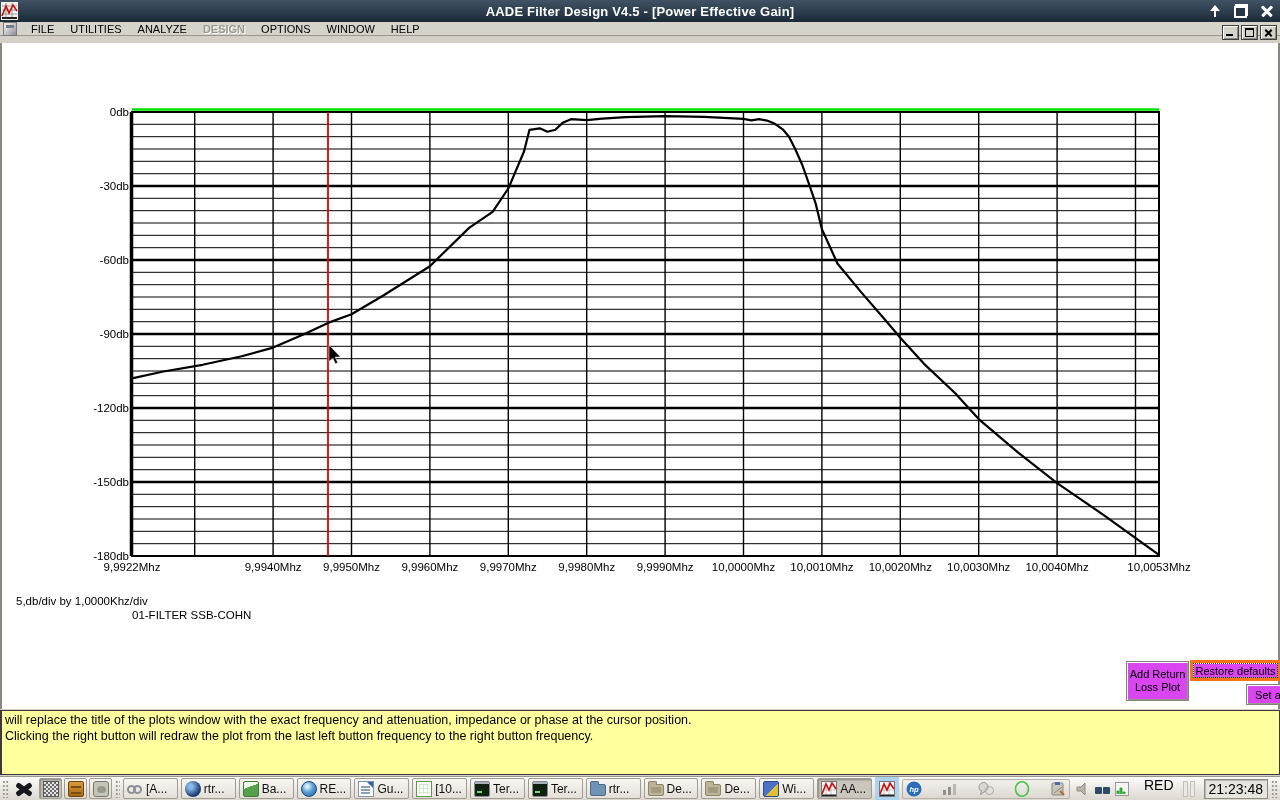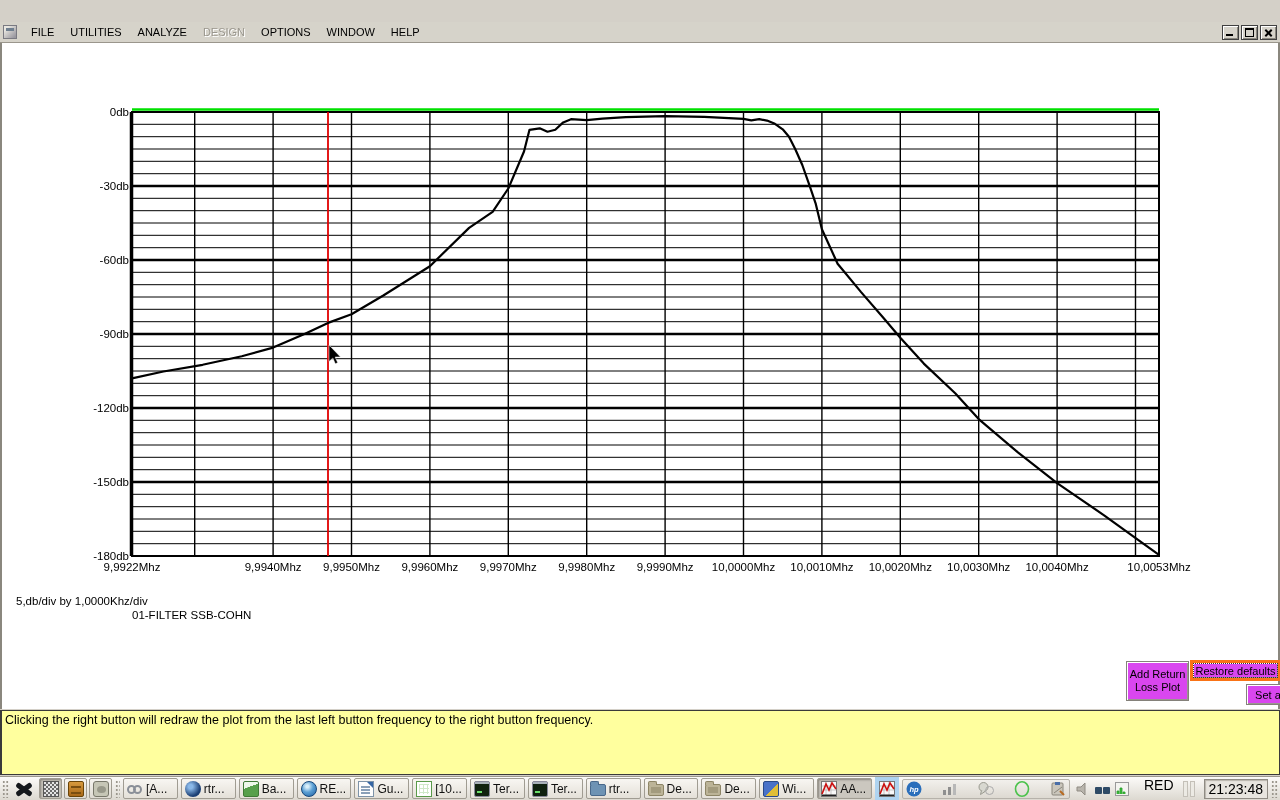--- a/index.html
+++ b/index.html
@@ -18,27 +18,27 @@
   .cap-btn{width:14px;height:14px;position:relative;cursor:default;}
   .g-up::before{content:"";position:absolute;left:2px;top:1px;border-left:5px solid transparent;
                 border-right:5px solid transparent;border-bottom:6px solid #fff;}
   .g-up::after{content:"";position:absolute;left:6px;top:6px;width:2px;height:7px;background:#fff;}
   .g-rest::before{content:"";position:absolute;right:0;top:0;width:9px;height:8px;border:2px solid #fff;}
   .g-rest::after{content:"";position:absolute;left:0;bottom:0;width:9px;height:8px;border:2px solid #fff;background:#263543;}
   .g-x::before,.g-x::after{content:"";position:absolute;left:0;top:6px;width:14px;height:2.5px;background:#fff;border-radius:1px;}
   .g-x::before{transform:rotate(45deg);} .g-x::after{transform:rotate(-45deg);}
 
   
-  .menubar{position:absolute;left:0;top:22px;width:1280px;height:21px;background:#d6d3ca;
+  .menubar{position:absolute;left:0;top:22px;width:1280px;height:14px;background:#d6d3ca;
            display:flex;align-items:center;border-bottom:1px solid #9a968c;}
   .child-icon{width:14px;height:14px;margin:0 6px 0 3px;background:linear-gradient(135deg,#e8e6e0 20%,#9a98a0 90%);
               border:1px solid #7a7a82;position:relative;}
   .child-icon::before{content:"";position:absolute;left:2px;top:2px;width:8px;height:3px;background:#6f7f8f;}
   .menu-item{font-size:11px;padding:3px 8px;color:#000;cursor:default;}
-  .menu-item.disabled{color:#9a978e;text-shadow:1px 1px 0 #fff;}
+  .menu-item.disabled{color:#9a978e;text-shadow:1px 1px 0 #fff;font-weight:bold;}
   .mdi-btns{position:absolute;right:3px;top:3px;display:flex;gap:2px;}
   .mdi-btn{width:17px;height:15px;background:#d6d3ca;border:1px solid #404040;
            box-shadow:inset 1px 1px 0 #fff, inset -1px -1px 0 #8a877e;position:relative;}
   .g-min::before{content:"";position:absolute;left:3px;bottom:3px;width:7px;height:2px;background:#000;}
   .g-rest-b::before{content:"";position:absolute;right:3px;top:2px;width:7px;height:6px;border:1px solid #000;}
   .g-rest-b::after{content:"";position:absolute;left:3px;bottom:2px;width:7px;height:6px;border:1px solid #000;background:#d6d3ca;}
   .g-x-b::before,.g-x-b::after{content:"";position:absolute;left:3px;top:6px;width:9px;height:2px;background:#000;}
   .g-x-b::before{transform:rotate(45deg);} .g-x-b::after{transform:rotate(-45deg);}
 
   
@@ -127,20 +127,40 @@
   .ci-folder-tan::before{content:"";position:absolute;left:-1px;top:-4px;width:7px;height:3px;background:#bcb498;
              border:1px solid #8d8566;border-bottom:none;border-radius:2px 2px 0 0;}
   .ci-folder-tan::after{content:"";position:absolute;left:2px;top:2px;right:2px;bottom:2px;background:#a39b7e;}
   .ci-wine{background:linear-gradient(135deg,#4a72c8 55%,#e0be38 55%);border:1px solid #2a4a88;border-radius:2px;}
 </style>
 </head>
 <body>
 
 <div class="screen">
 
+  <div class="titlebar">
+    <svg class="app-icon" viewBox="0 0 17 18">
+      <rect x="0" y="0" width="17" height="18" fill="#f2f0ec"></rect>
+      <path d="M1 4 H16 M1 8 H16 M1 12 H16 M5 1 V17 M11 1 V17" stroke="#8a8a8a" stroke-width="0.8"></path>
+      <path d="M1 14 L5 4 L8 11 L12 3 L16 9" fill="none" stroke="#c01010" stroke-width="1.6"></path>
+      <rect x="1" y="15" width="15" height="2" fill="#222"></rect>
+    </svg>
+    <div class="win-title">AADE Filter Design V4.5 - [Power Effective Gain]</div>
+    <div class="cap-btns">
+      <div class="cap-btn">
+          <div class="g-up"></div>
+        </div>
+      <div class="cap-btn">
+          <div class="g-rest"></div>
+        </div>
+      <div class="cap-btn">
+          <div class="g-x"></div>
+        </div>
+    </div>
+  </div>
 
   <div class="menubar">
     <div class="child-icon"></div>
     <div id="menu-items" style="display:flex;align-items:center;">
         <div class="menu-item">FILE</div>
         <div class="menu-item">UTILITIES</div>
         <div class="menu-item">ANALYZE</div>
         <div class="menu-item disabled">DESIGN</div>
         <div class="menu-item">OPTIONS</div>
         <div class="menu-item">WINDOW</div>
@@ -238,20 +258,21 @@
       </svg>
     <div class="scale-note">5,db/div by 1,0000Khz/div</div>
     <div class="plot-name">01-FILTER SSB-COHN</div>
     <div class="btn btn-add">Add Return
 Loss Plot</div>
     <div class="btn btn-restore">Restore defaults</div>
     <div class="btn btn-set">Set as defaults</div>
   </div>
 
   <div class="helpbox" id="helpbox">
+      <div class="helpline">will replace the title of the plots window with the exact frequency and attenuation, impedance or phase at the cursor position.</div>
       <div class="helpline">Clicking the right button will redraw the plot from the last left button frequency to the right button frequency.</div>
     </div>
 
   <div class="taskbar">
     <div class="grip"></div>
     <div class="ti ci-xlogo" style="margin:0 4px;"></div>
     <div class="launchers" id="tb-launchers">
         <div class="launcher active">
           <div class="ti ci-dither"></div>
         </div>

